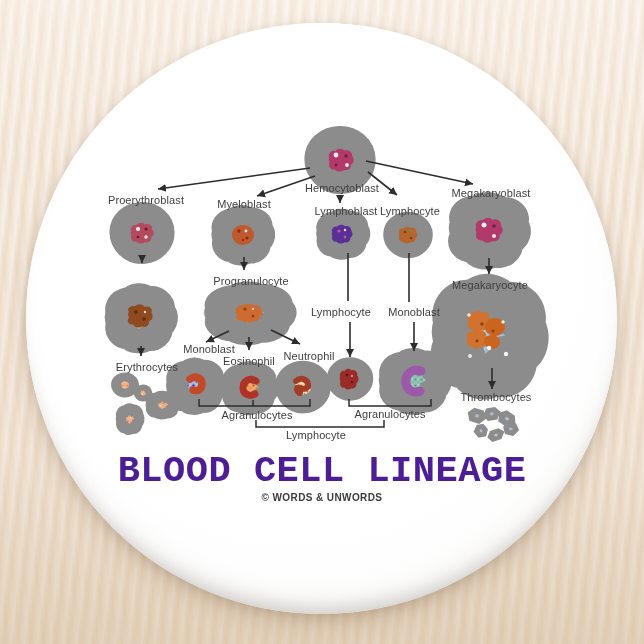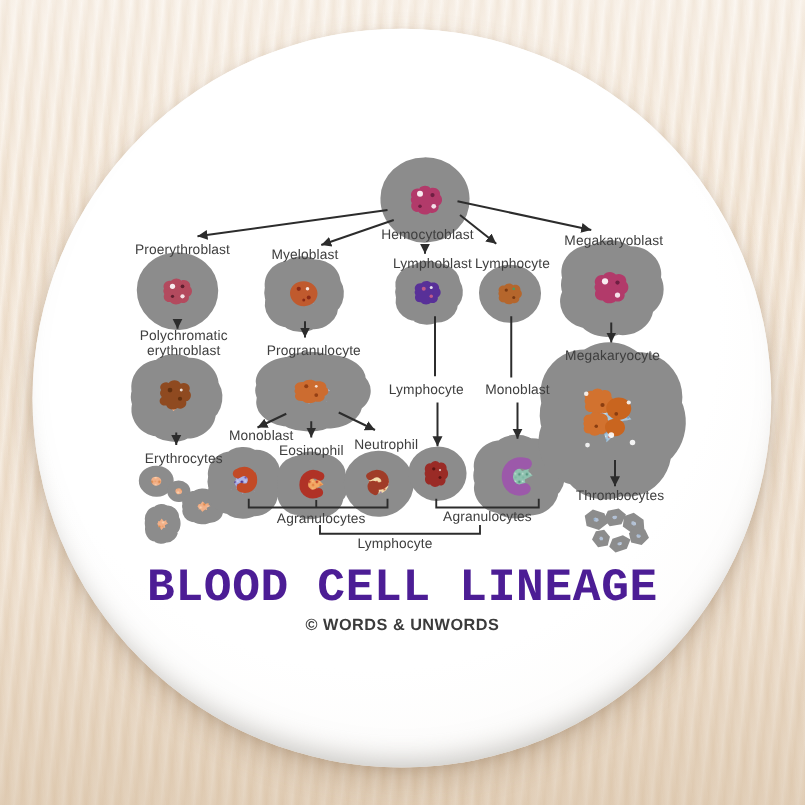--- a/index.html
+++ b/index.html
@@ -31,21 +31,21 @@
     color:#3e3e3e; white-space:nowrap; letter-spacing:.1px; z-index:3;
   }
   .lbl.wrap { white-space:normal; width:92px; text-align:center; }
   .title {
     position:absolute; left:322px; top:450px; transform:translateX(-50%);
     font-family:"Liberation Mono", monospace; font-weight:700; font-size:37px;
     letter-spacing:.5px; color:#4c1d95; white-space:nowrap; z-index:3;
   }
   .credit {
     position:absolute; left:322px; top:492px; transform:translateX(-50%);
-    font-weight:700; font-size:13px; letter-spacing:.4px; color:#3b3b3b;
+    font-weight:700; font-size:10px; letter-spacing:.4px; color:#3b3b3b;
     white-space:nowrap; z-index:3;
   }
   .cellstroke { fill:none; stroke:#8c8c8c; stroke-width:1.1; vector-effect:non-scaling-stroke; }
   .conn { stroke:#2c2c2c; stroke-width:1.6; fill:none; }
   .bracket { stroke:#2c2c2c; stroke-width:1.5; fill:none; }
 </style>
 </head>
 <body>
 
 <div class="stage">
@@ -359,21 +359,20 @@
       <path class="bracket" d="M256,420 L256,427 L384,427 L384,420"></path>
     </g>
   </svg>
 
   <div class="lbl" style="left:342px; top:183px">Hemocytoblast</div>
   <div class="lbl" style="left:146px; top:195px">Proerythroblast</div>
   <div class="lbl" style="left:244px; top:199px">Myeloblast</div>
   <div class="lbl" style="left:346px; top:206px">Lymphoblast</div>
   <div class="lbl" style="left:410px; top:206px">Lymphocyte</div>
   <div class="lbl" style="left:491px; top:188px">Megakaryoblast</div>
-  <div class="lbl wrap" style="left:147px; top:264px">Polychromatic erythroblast</div>
   <div class="lbl" style="left:251px; top:276px">Progranulocyte</div>
   <div class="lbl" style="left:147px; top:362px">Erythrocytes</div>
   <div class="lbl" style="left:209px; top:344px">Monoblast</div>
   <div class="lbl" style="left:249px; top:356px">Eosinophil</div>
   <div class="lbl" style="left:309px; top:351px">Neutrophil</div>
   <div class="lbl" style="left:341px; top:307px">Lymphocyte</div>
   <div class="lbl" style="left:414px; top:307px">Monoblast</div>
   <div class="lbl" style="left:490px; top:280px">Megakaryocyte</div>
   <div class="lbl" style="left:496px; top:392px">Thrombocytes</div>
   <div class="lbl" style="left:257px; top:410px">Agranulocytes</div>

